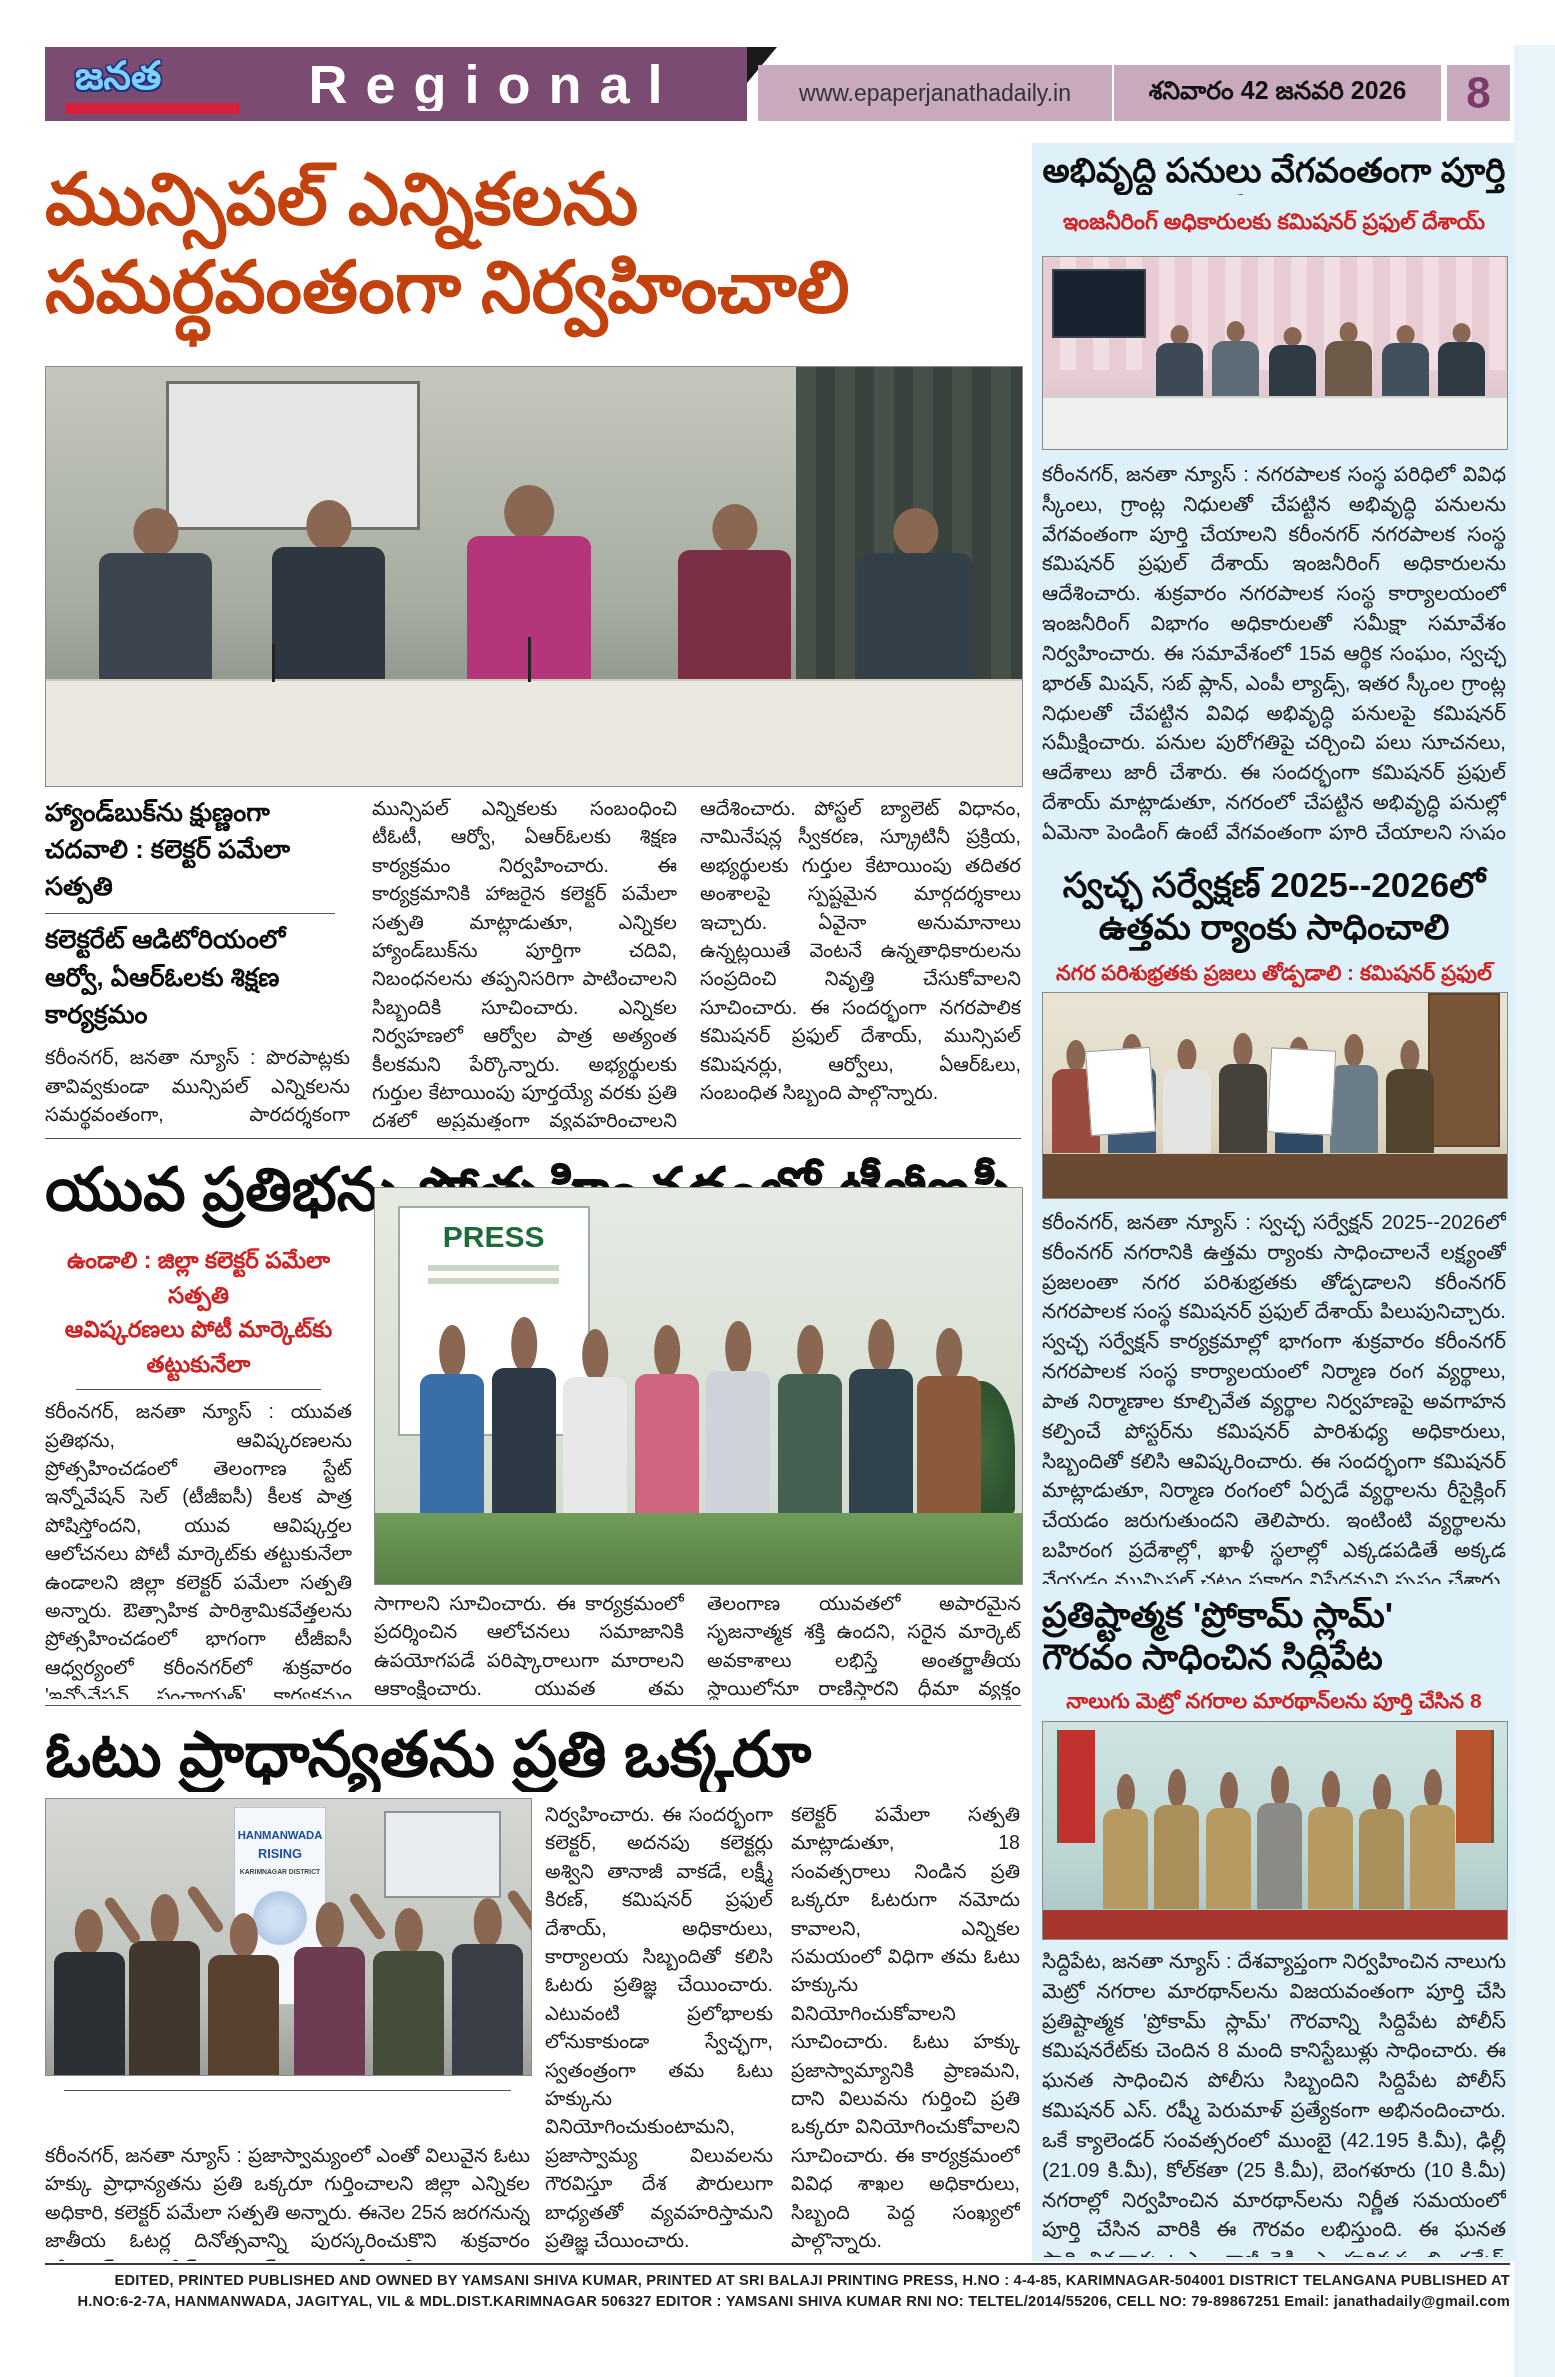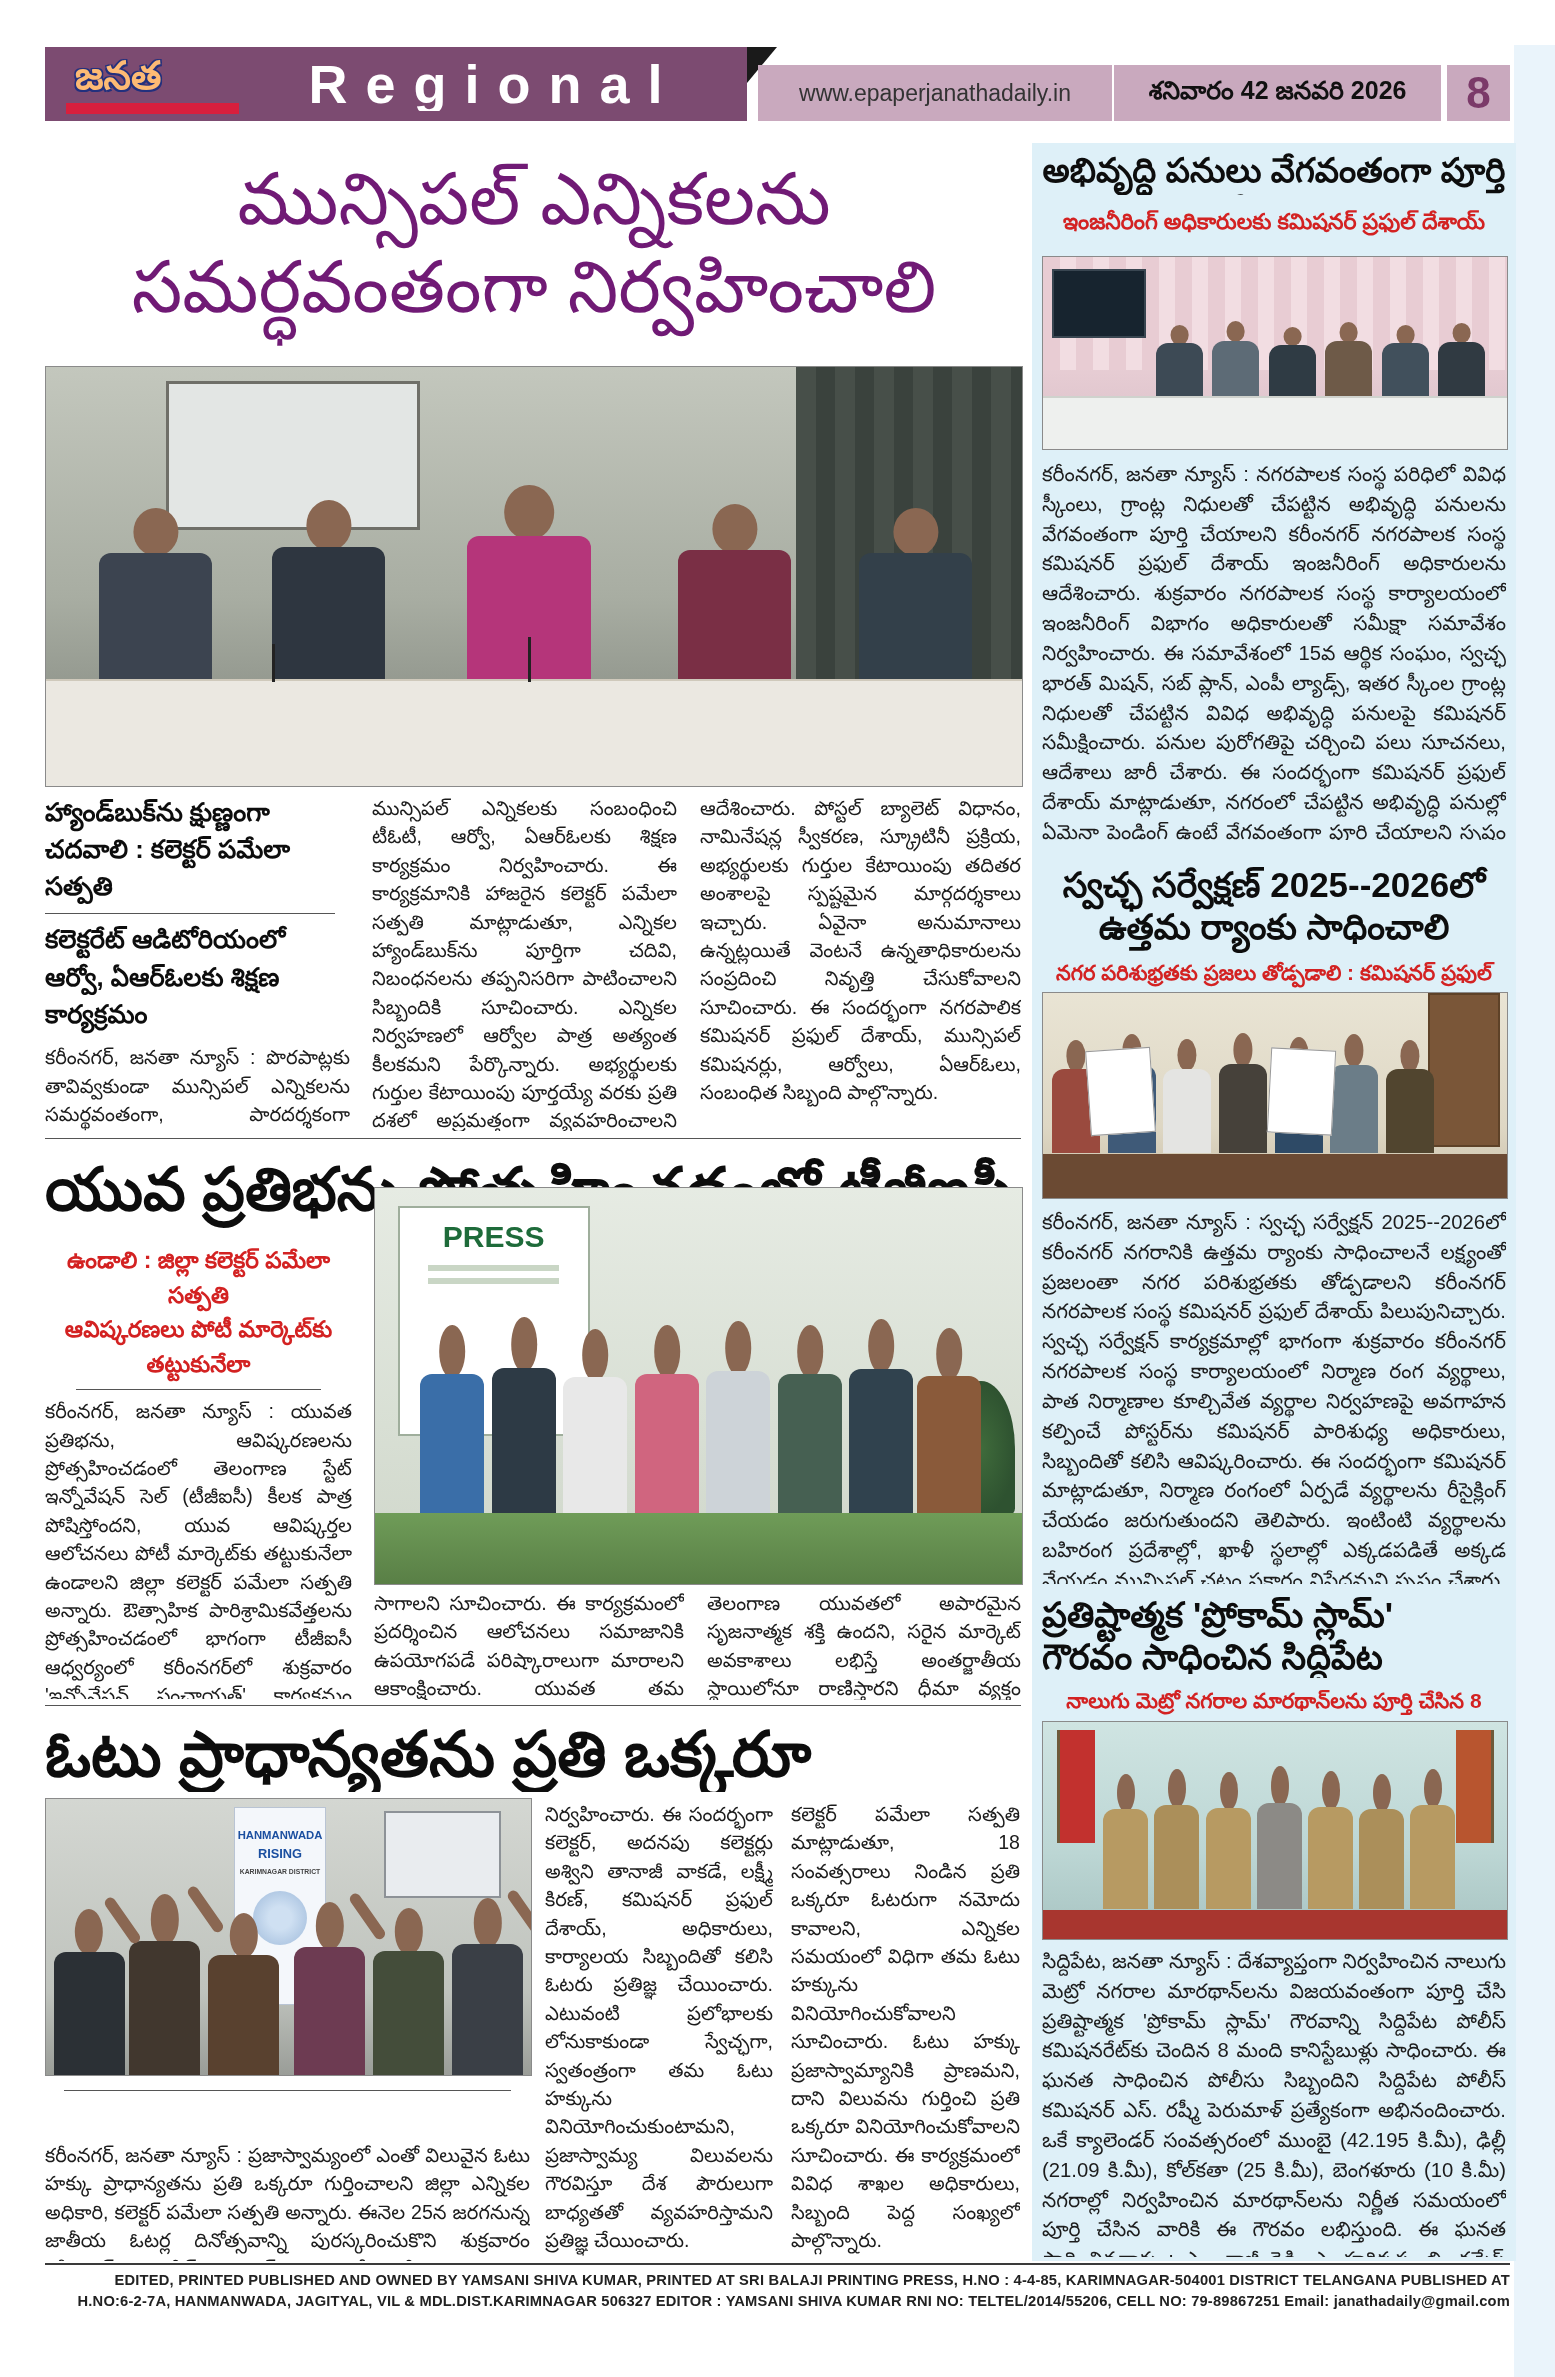--- a/index.html
+++ b/index.html
@@ -4,34 +4,34 @@
 <style>
   html,body{margin:0;padding:0;background:#ffffff;}
   #page{position:relative;width:1555px;height:2377px;background:#ffffff;overflow:hidden;
         font-family:"Liberation Sans",sans-serif;color:#1c1c1c;}
   .abs{position:absolute;}
   .edge-strip{left:1514px;top:45px;width:41px;height:2332px;background:#eaf4fb;}
 
   
   .masthead{left:45px;top:47px;width:702px;height:74px;background:#7C4B71;display:flex;align-items:center;}
   .logo-wrap{position:relative;width:188px;height:69px;margin-left:16.6px;flex:0 0 auto;}
-  .logo-te{position:absolute;left:13.5px;top:4.5px;font-size:39px;font-weight:bold;color:#fdba74;
+  .logo-te{position:absolute;left:13.5px;top:4.5px;font-size:39px;font-weight:bold;color:#7dd3fc;
            text-shadow:0 0 1.5px #24317e,1.5px 1.5px 0 #24317e,-1.5px -1.5px 0 #24317e,1.5px -1.5px 0 #24317e,-1.5px 1.5px 0 #24317e;}
   .logo-red{position:absolute;left:4.5px;bottom:4.5px;width:173px;height:11.3px;background:#D81F3D;}
   .section-title{flex:1;text-align:center;color:#ffffff;font-size:54px;font-weight:800;letter-spacing:18px;line-height:1;padding-right:7.5px;white-space:nowrap;overflow:hidden;}
   .fold-tri{left:747px;top:47px;width:0;height:0;border-top:36px solid #1a1a1a;border-right:30px solid transparent;}
   .head-strip{left:758px;top:65px;width:683px;height:56px;background:#C9A9BE;display:flex;align-items:center;}
   .head-web{flex:0 0 354px;text-align:center;font-size:23px;color:#333;}
   .head-div{width:2.3px;height:56px;background:#ffffff;}
   .head-date{flex:1;text-align:center;font-size:25px;font-weight:bold;color:#111;}
   .pagenum-box{left:1447px;top:65px;width:63px;height:56px;background:#C9A9BE;display:flex;align-items:center;justify-content:center;
                font-size:44px;font-weight:800;color:#7B3A69;}
 
   
-  .red-head{color:#701a75;font-weight:400;text-align:center;line-height:1.22;}
+  .red-head{color:#c2410c;font-weight:700;line-height:1.22;}
   .blk-head{color:#0d0d0d;font-weight:800;line-height:1.2;}
   .sub-blk{color:#0d0d0d;font-weight:bold;font-size:25.6px;line-height:1.45;}
   .sub-red{color:#D32222;font-weight:bold;font-size:23px;line-height:1.5;text-align:center;}
   .bodytxt{font-size:19.6px;line-height:1.45;text-align:justify;color:#1c1c1c;overflow:hidden;}
   .rbody{font-size:20.3px;line-height:1.47;text-align:justify;color:#1c1c1c;overflow:hidden;}
   .rule{background:#3a3a3a;height:1.5px;}
   .thin-rule{background:#555;height:1.1px;}
 
   
   .right-panel{left:1032px;top:143px;width:484px;height:2118px;background:#DEF0F8;}

